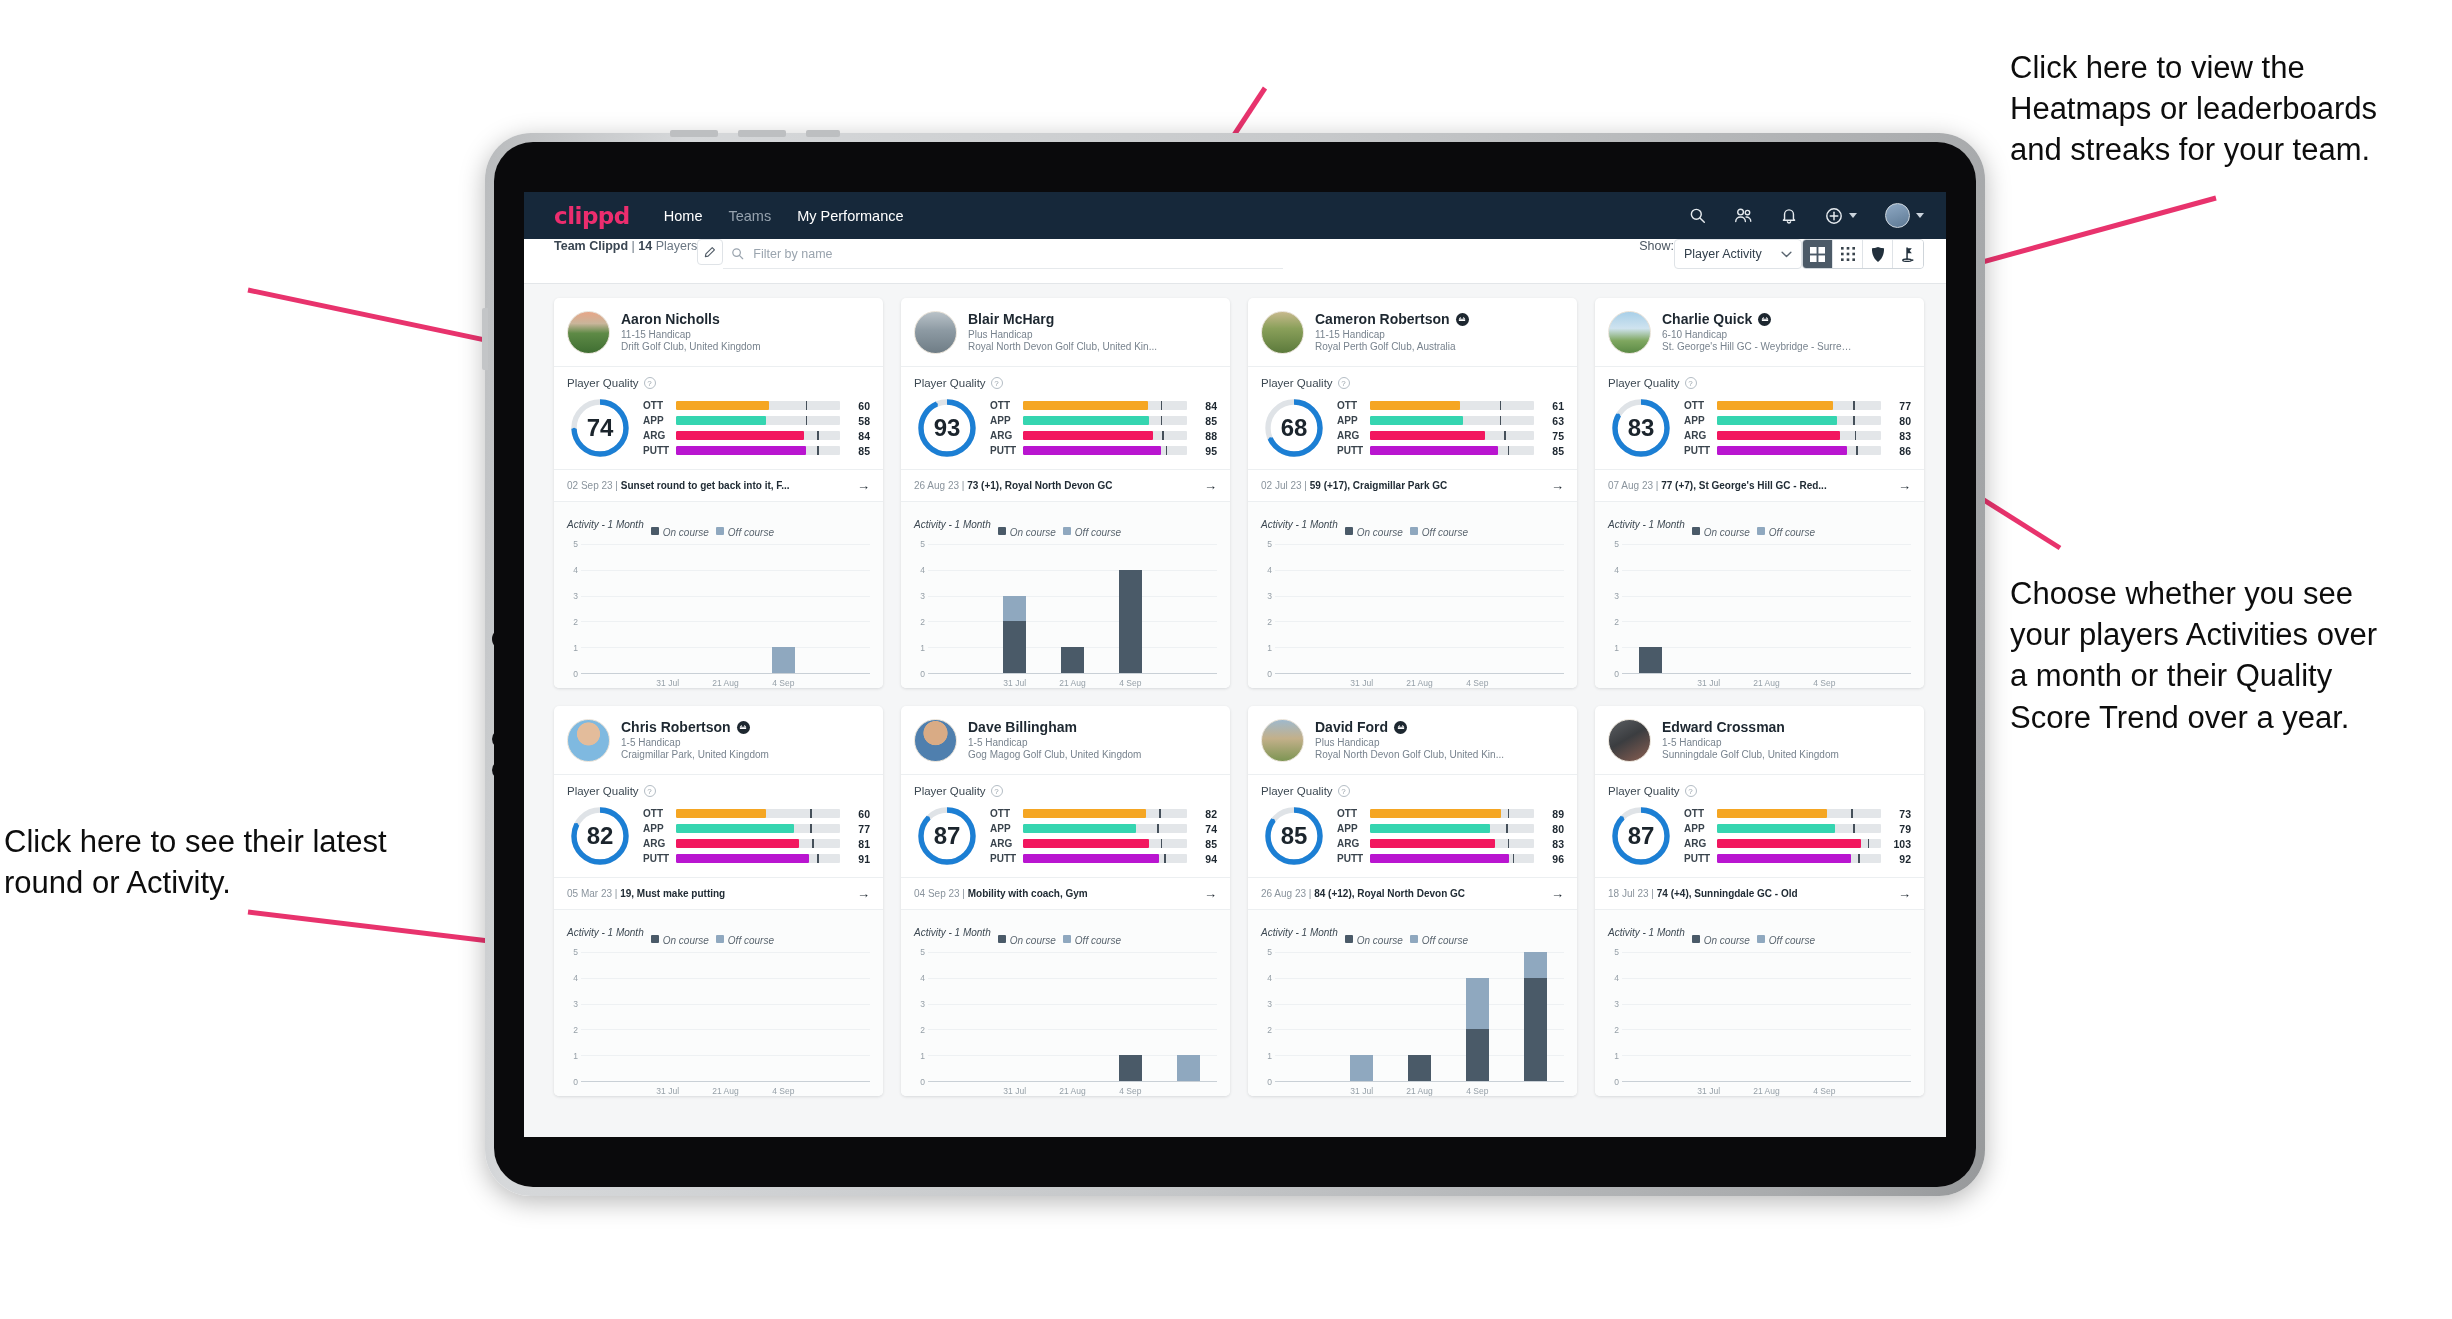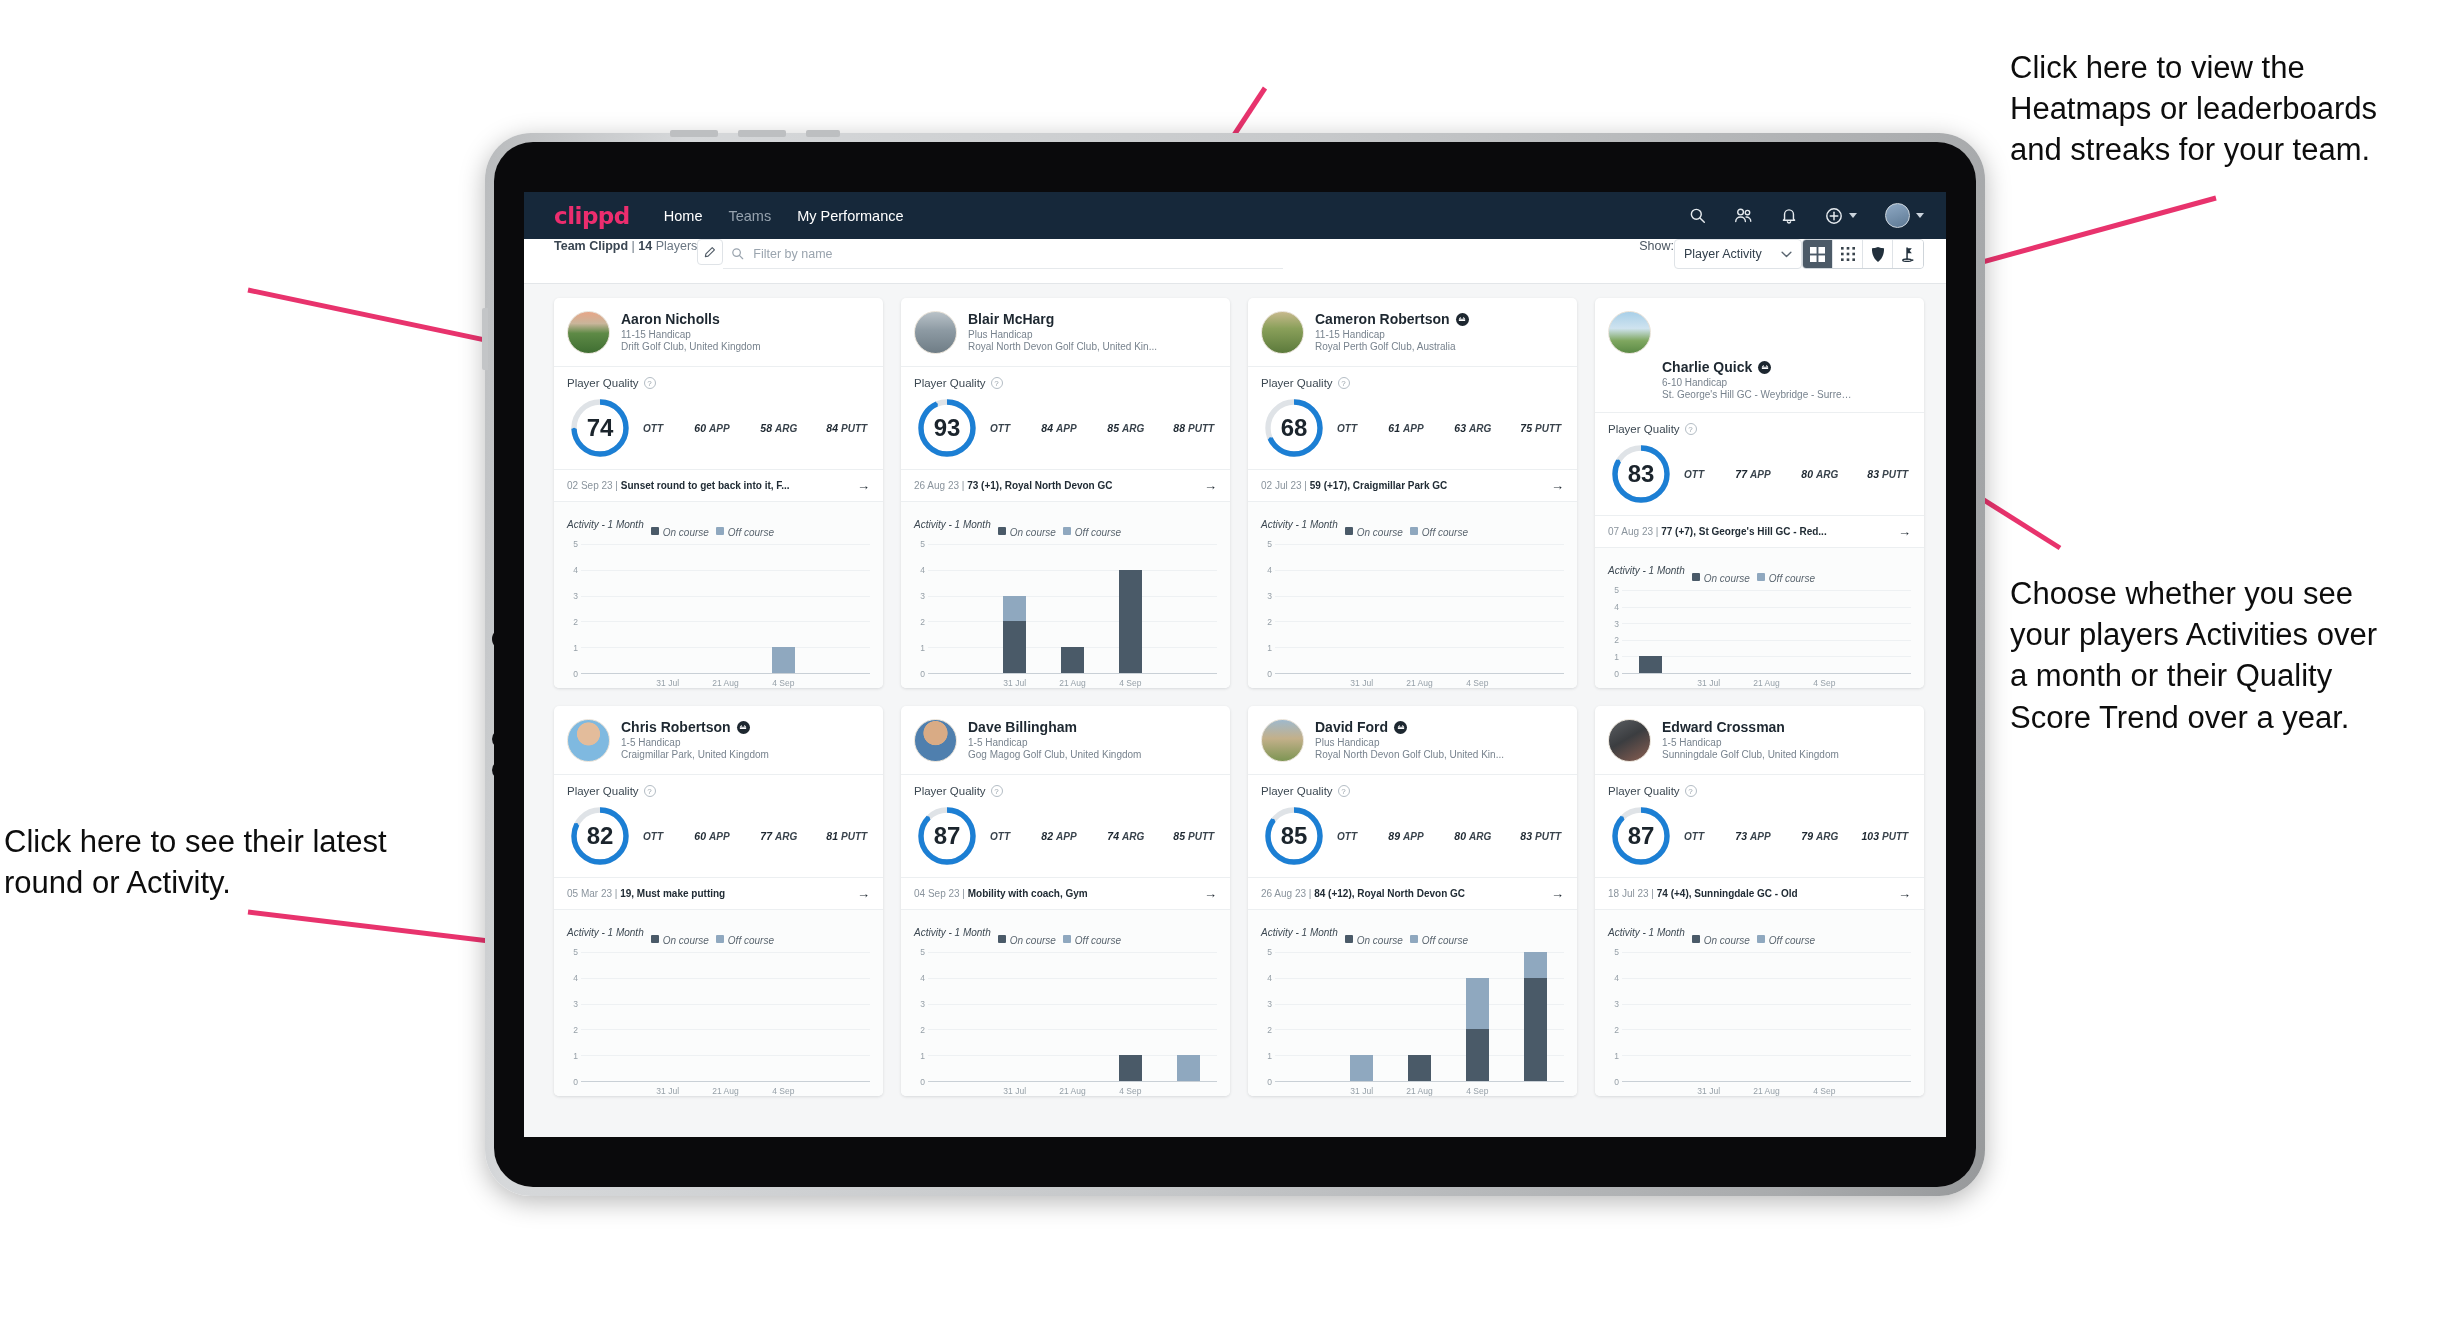--- a/index.html
+++ b/index.html
@@ -172,21 +172,21 @@
     width:12px;height:12px;border-radius:50%;border:1.2px solid #b4bdc5;
     font-size:8px;color:#9aa4ac;display:flex;align-items:center;justify-content:center;
     font-family:"Liberation Sans",sans-serif;
   }
   .pq-body { display:flex; align-items:center; gap:10px; margin-top: 6px; }
   .ring-wrap { position:relative; width:66px; height:66px; flex-shrink:0; }
   .ring-val {
     position:absolute; inset:0; display:flex; align-items:center; justify-content:center;
     font-size:24px; font-weight:700; color:#1b242c;
   }
-  .skills { flex:1; display:flex; flex-direction:row; gap:3px;font-style:italic; }
+  .skills { flex:1; display:flex; flex-direction:column; gap:3px; }
   .skrow { display:flex; align-items:center; gap:6px; }
   .sklbl { font-size:10px; font-weight:700; color:#39434c; width:27px; }
   .sktrack { flex:1; height:9px; background:#e3e6e9; border-radius:1px; position:relative; overflow:hidden;}
   .skfill { position:absolute; left:0; top:0; bottom:0; border-radius:1px; }
   .sktick { position:absolute; top:0; bottom:0; width:1.5px; background:#45505a; }
   .skval { font-size:10.5px; font-weight:700; color:#1d2730; width:24px; text-align:right; }
 
   .latest {
     display:flex; align-items:center; padding: 8px 13px; gap:8px;
     border-top:1px solid #eceff1; border-bottom:1px solid #eceff1;
@@ -760,21 +760,21 @@
                 <div class="xtick">31 Jul</div>
                 <div class="xtick">21 Aug</div>
                 <div class="xtick">4 Sep</div>
                 <div class="xtick"></div>
     </div>
     </div>
           </div>
           <div class="card">
     <div class="card-head">
       <div class="pav" style="background:linear-gradient(180deg,#a8cfe8 0%,#cfe3ef 40%,#7fa760 70%,#5b8a45 100%)"></div>
-      <div style="min-width:0;margin-top:48px;">
+      <div style="min-width:0;">
         <div class="pname-row">
           <span class="pname">Charlie Quick</span>
           <span class="verif">
                     <svg width="8" height="8" viewBox="0 0 10 10" fill="none" stroke="#fff" stroke-width="1.3">
                       <path d="M1.6 5.4 3 3.4 M1.6 5.4 8.4 5.4 M8.4 5.4 7 3.4" stroke-linecap="round"></path>
                       <path d="M1.6 6.9 H8.4" stroke-linecap="round"></path>
                     </svg>
                   </span>
         </div>
         <div class="phcp">6-10 Handicap</div>

